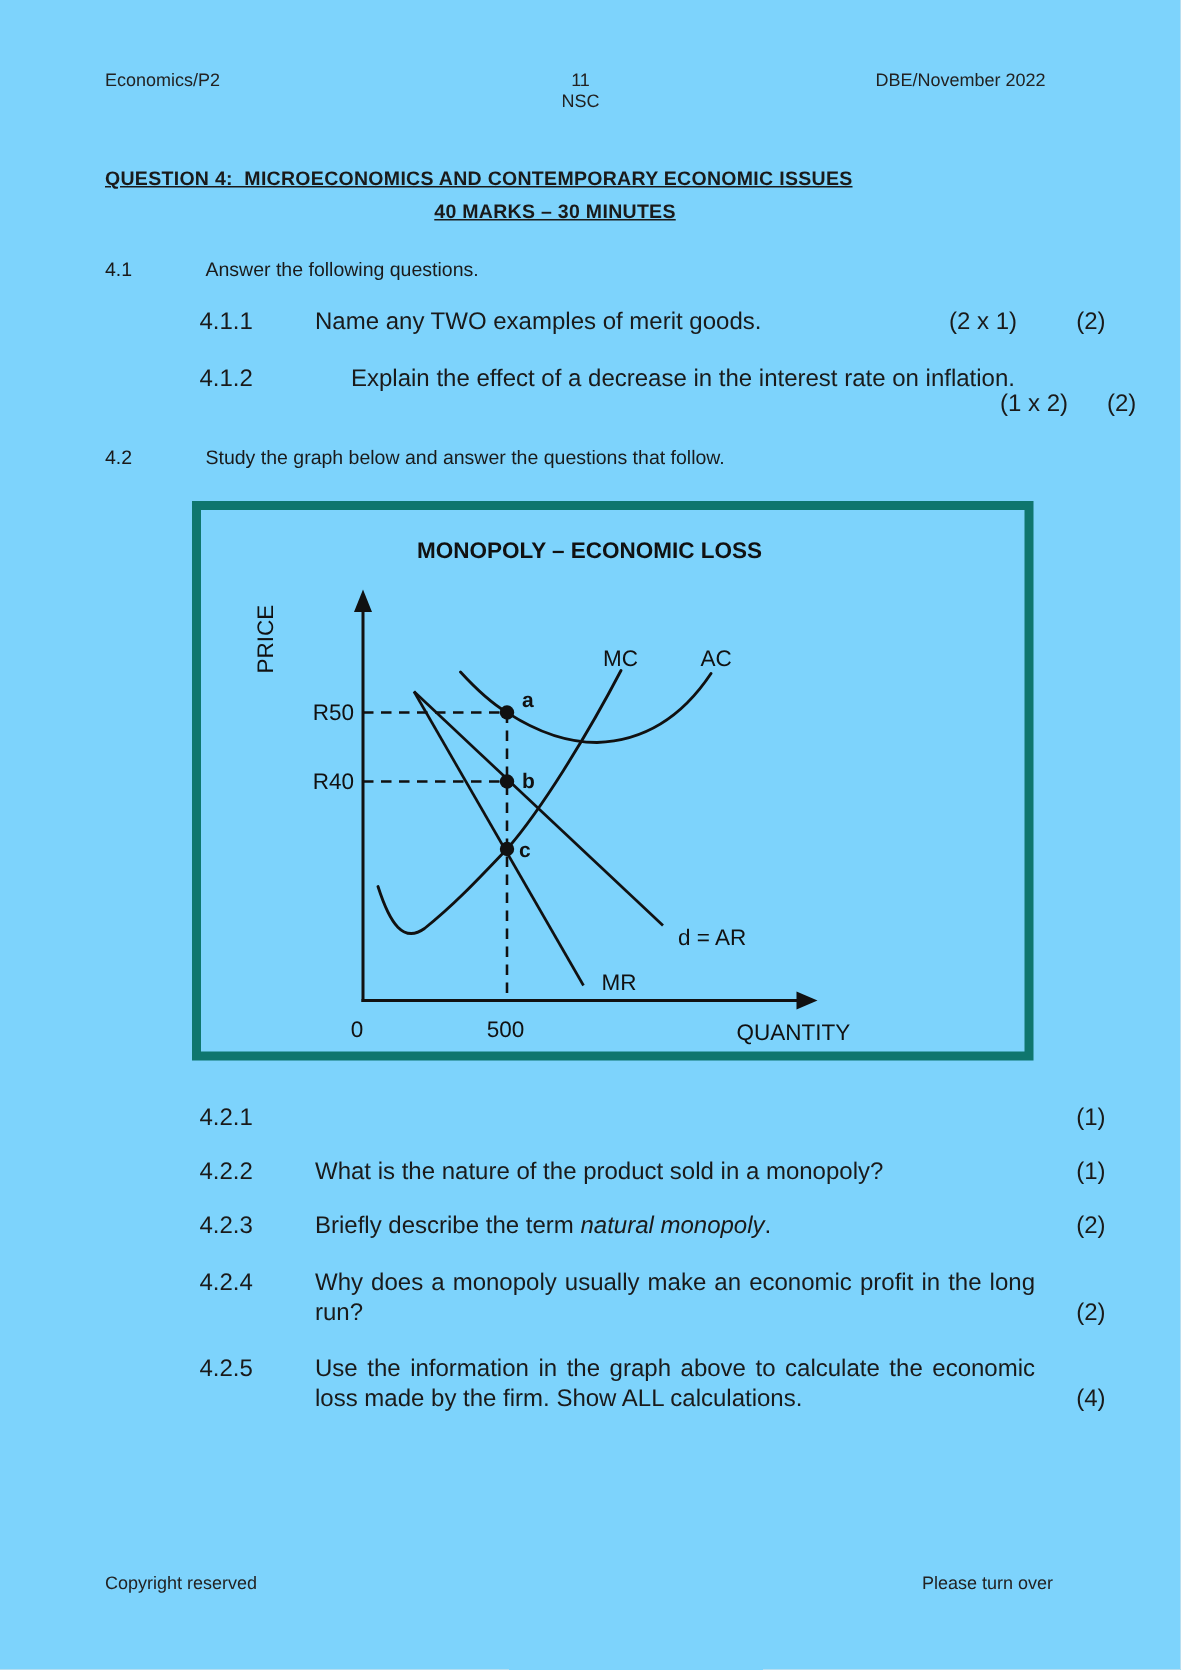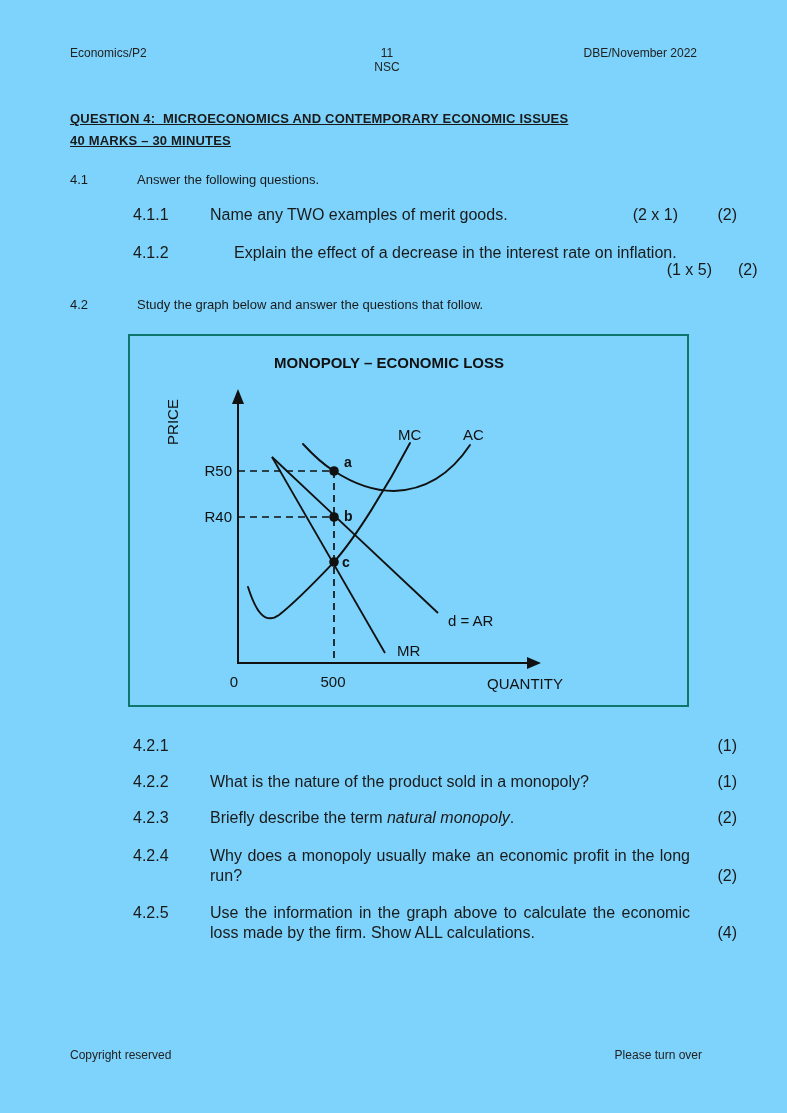--- a/index.html
+++ b/index.html
@@ -20,60 +20,60 @@
   .subrow{position:absolute;left:133px;right:50px;display:flex;font-size:16px;line-height:17px;}
   .subrow .num{width:77px;flex:none;}
   .subrow .qtext{width:480px;flex:none;}
   .subrow .marks{flex:1;text-align:right;}
   .marks-bottom{align-self:flex-end;}
   .calc-inline{float:right;margin-right:12px;}
   .calc-line{display:block;text-align:right;padding-right:2px;}
   .wrap2 .l1{display:block;text-align:justify;text-align-last:justify;}
   .wrap2 .l2{display:block;}
   
-  .graphbox{left:128px;top:334px;width:561px;height:373px;border:2px solid #0f766e;box-sizing:border-box;text-decoration:underline;}
+  .graphbox{left:128px;top:334px;width:561px;height:373px;border:6px solid #0f766e;box-sizing:border-box;text-decoration:underline;}
   .graphbox svg{position:absolute;left:-2px;top:-2px;}
   .gtxt{font-family:"Liberation Sans","DejaVu Sans",sans-serif;font-size:15px;fill:#111;}
   .gbold{font-weight:bold;}
   .gsmall{font-size:14px;}
 </style>
 </head>
 <body>
 
 <div class="page">
 
   <div class="abs hf" style="left:70px;top:46px;">Economics/P2</div>
   <div class="abs hf hdr-center">
     <div>11</div>
     <div>NSC</div>
   </div>
   <div class="abs hf" style="right:90px;top:46px;">DBE/November 2022</div>
 
   <div class="abs heading" style="left:70px;top:111px;">QUESTION 4:&nbsp; MICROECONOMICS AND CONTEMPORARY ECONOMIC ISSUES</div>
-  <div class="abs heading" style="left:70px;right:117px;top:133px;text-align:left;">40 MARKS – 30 MINUTES</div>
+  <div class="abs heading" style="left:70px;right:117px;top:133px;text-align:center;">40 MARKS – 30 MINUTES</div>
 
   <div class="row" style="top:171px;">
     <div class="num">4.1</div>
     <div>Answer the following questions.</div>
   </div>
 
   <div class="subrow" style="top:206px;">
     <div class="num">4.1.1</div>
     <div class="qtext">
       <span class="calc-inline">(2 x 1)</span>
       <span>Name any TWO examples of merit goods.</span>
     </div>
     <div class="marks">(2)</div>
   </div>
 
   <div class="subrow" style="top:244px;gap:24px;">
     <div class="num">4.1.2</div>
     <div class="qtext">
       <span>Explain the effect of a decrease in the interest rate on inflation.</span>
-      <span class="calc-line">(1 x 5)</span>
+      <span class="calc-line">(1 x 2)</span>
     </div>
     <div class="marks marks-bottom">(2)</div>
   </div>
 
   <div class="row" style="top:296px;">
     <div class="num">4.2</div>
     <div>Study the graph below and answer the questions that follow.</div>
   </div>
 
   <div class="abs graphbox">

